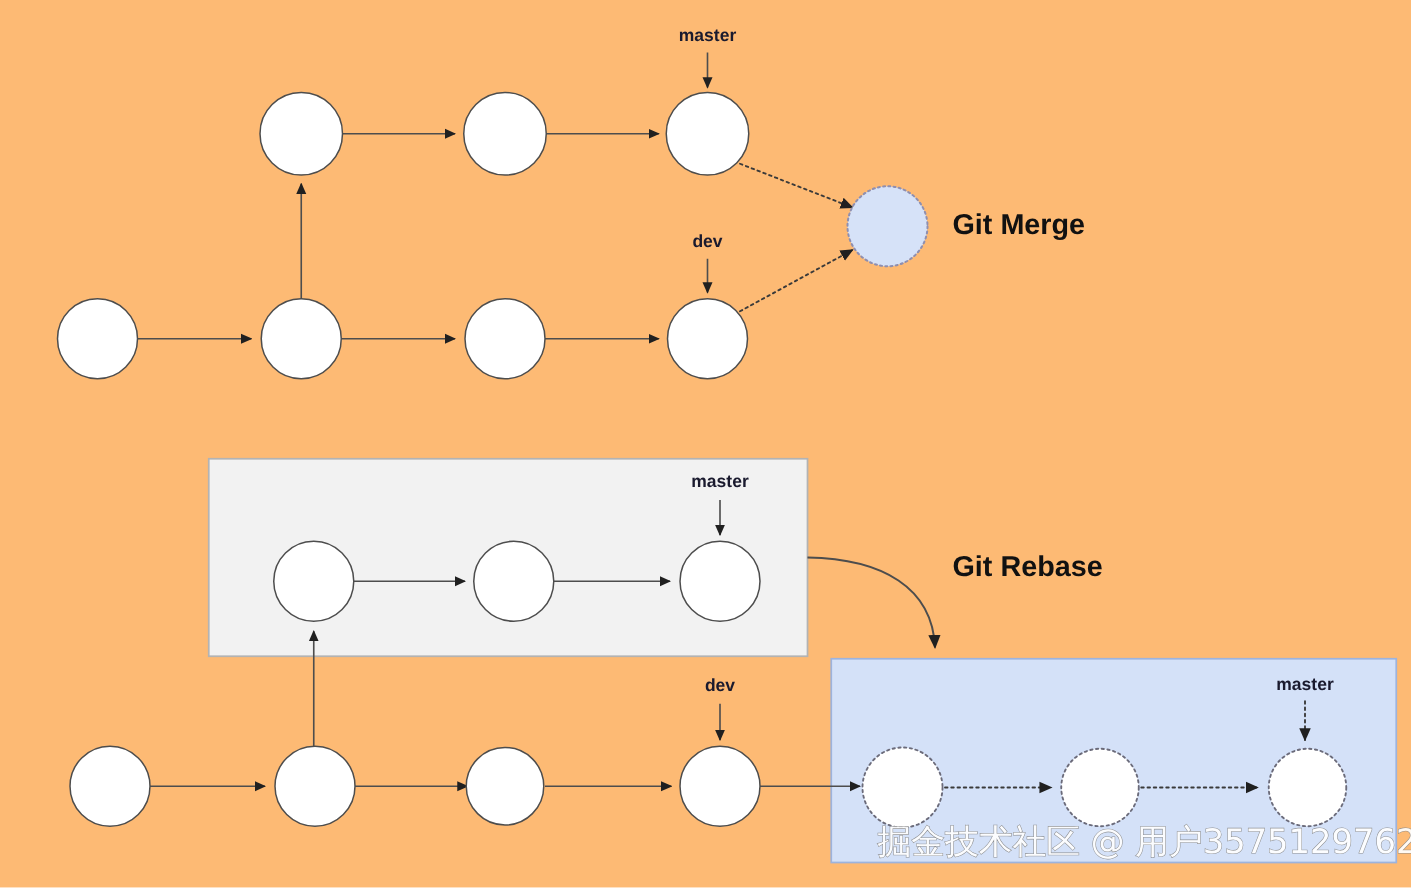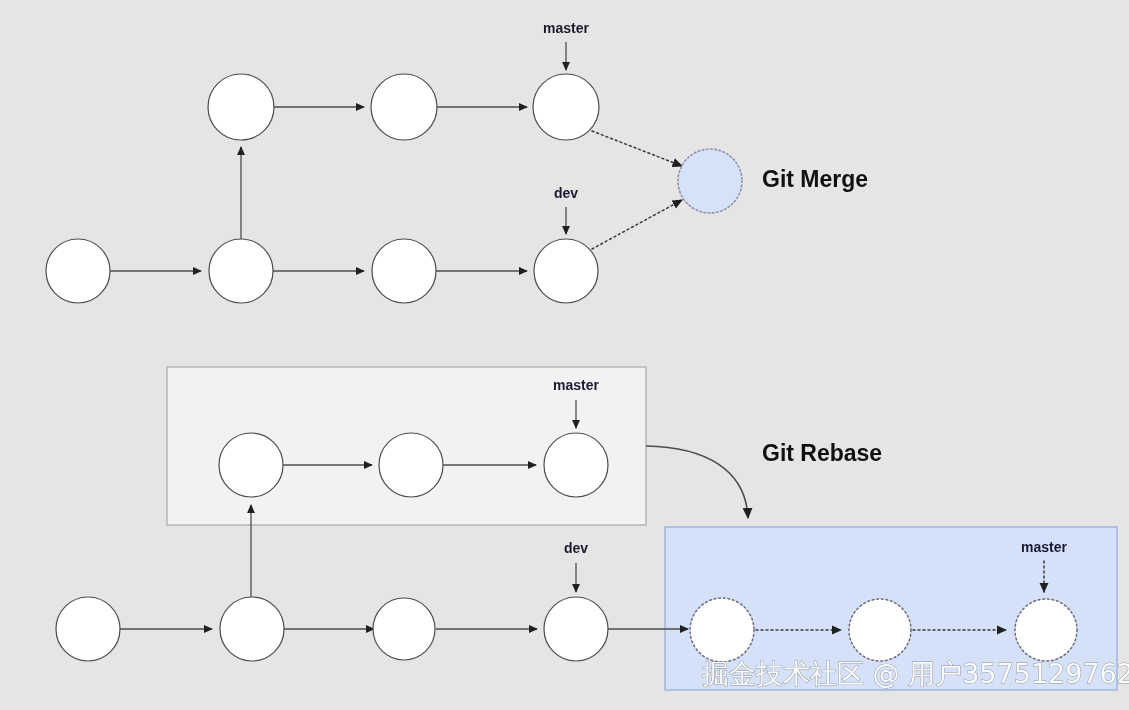--- a/index.html
+++ b/index.html
@@ -7,21 +7,21 @@
     padding: 0;
     background: #ffffff;
   }
   body {
     font-family: "Liberation Sans", sans-serif;
   }
   #canvas {
     position: relative;
     width: 1129px;
     height: 710px;
-    background: #e5e5e5;
+    background: #fdba74;
     overflow: hidden;
   }
   #diagram-svg {
     position: absolute;
     left: 0;
     top: 0;
     width: 1129px;
     height: 710px;
   }
   .node-circle {

